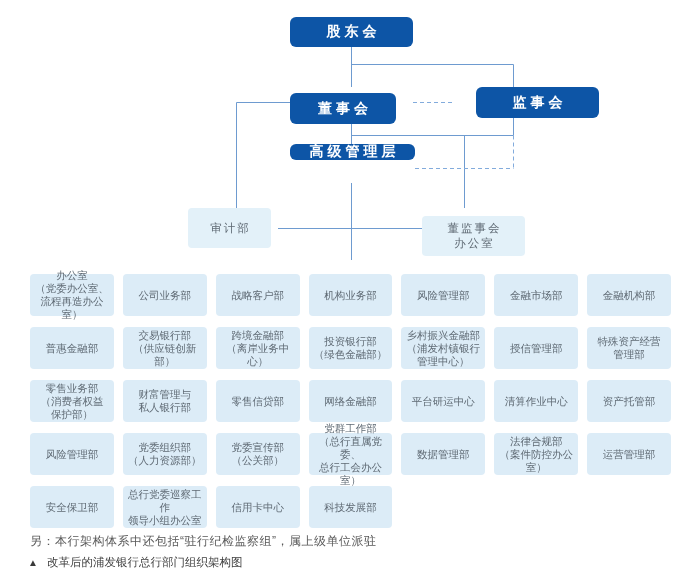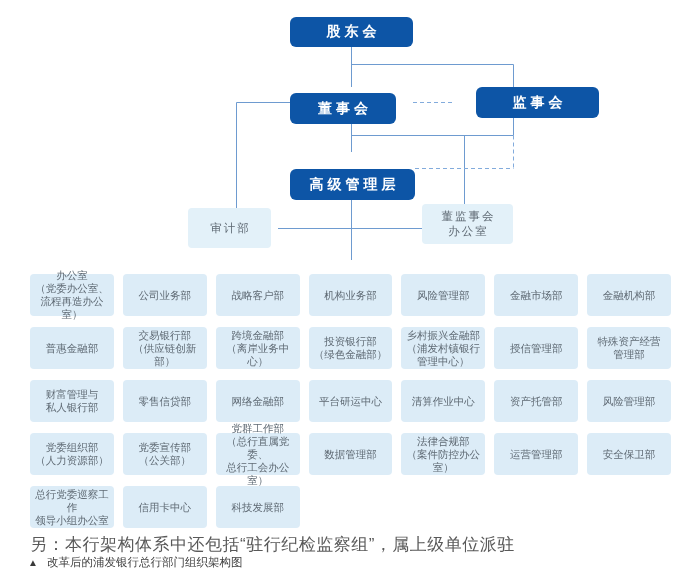--- a/index.html
+++ b/index.html
@@ -32,37 +32,37 @@
     border-radius:6px;
   }
   .node.light{
     background:var(--cell-bg-light);color:var(--cell-text);
     font-size:11.5px;letter-spacing:2px;padding-left:2px;
     border-radius:4px;line-height:15px;white-space:pre-line;
   }
   #shareholders{left:290px;top:17px;width:123px;height:30px;}
   #board{left:290px;top:93px;width:106px;height:31px;}
   #supervisors{left:452px;top:87px;width:123px;height:31px;margin-left:24px;}
-  #senior-mgmt{left:290px;top:169px;width:125px;height:31px;}
+  #senior-mgmt{left:290px;top:144px;width:125px;height:16px;}
   #audit{left:188px;top:208px;width:83px;height:40px;}
-  #bs-office{left:422px;top:204px;width:91px;height:40px;}
+  #bs-office{left:422px;top:216px;width:103px;height:40px;}
   .grid{
     position:absolute;left:30px;top:274px;width:641px;
     display:grid;grid-template-columns:repeat(7,1fr);
     column-gap:9px;row-gap:11px;grid-auto-rows:42px;
   }
   .cell{
     background:var(--cell-bg);border-radius:4px;
     display:flex;align-items:center;justify-content:center;
     text-align:center;font-size:10.5px;line-height:13px;
     color:var(--cell-text);white-space:pre-line;padding:2px 1px;
   }
   .cell.empty{background:transparent;}
   .note{
-    position:absolute;left:30px;top:533px;font-size:17px;
+    position:absolute;left:30px;top:533px;font-size:12px;
     color:var(--note-text);letter-spacing:0.5px;
   }
   .caption{
     position:absolute;left:28px;top:555px;font-size:11.5px;
     color:var(--caption-text);display:flex;align-items:center;gap:9px;
   }
   .caption .tri{font-size:10px;color:#3a3a3a;line-height:1;}
 </style>
 </head>
 <body>
@@ -108,20 +108,23 @@
       <div class="cell">跨境金融部
 （离岸业务中心）</div>
       <div class="cell">投资银行部
 （绿色金融部）</div>
       <div class="cell">乡村振兴金融部
 （浦发村镇银行
 管理中心）</div>
       <div class="cell">授信管理部</div>
       <div class="cell">特殊资产经营
 管理部</div>
+      <div class="cell">零售业务部
+（消费者权益
+保护部）</div>
       <div class="cell">财富管理与
 私人银行部</div>
       <div class="cell">零售信贷部</div>
       <div class="cell">网络金融部</div>
       <div class="cell">平台研运中心</div>
       <div class="cell">清算作业中心</div>
       <div class="cell">资产托管部</div>
       <div class="cell">风险管理部</div>
       <div class="cell">党委组织部
 （人力资源部）</div>

